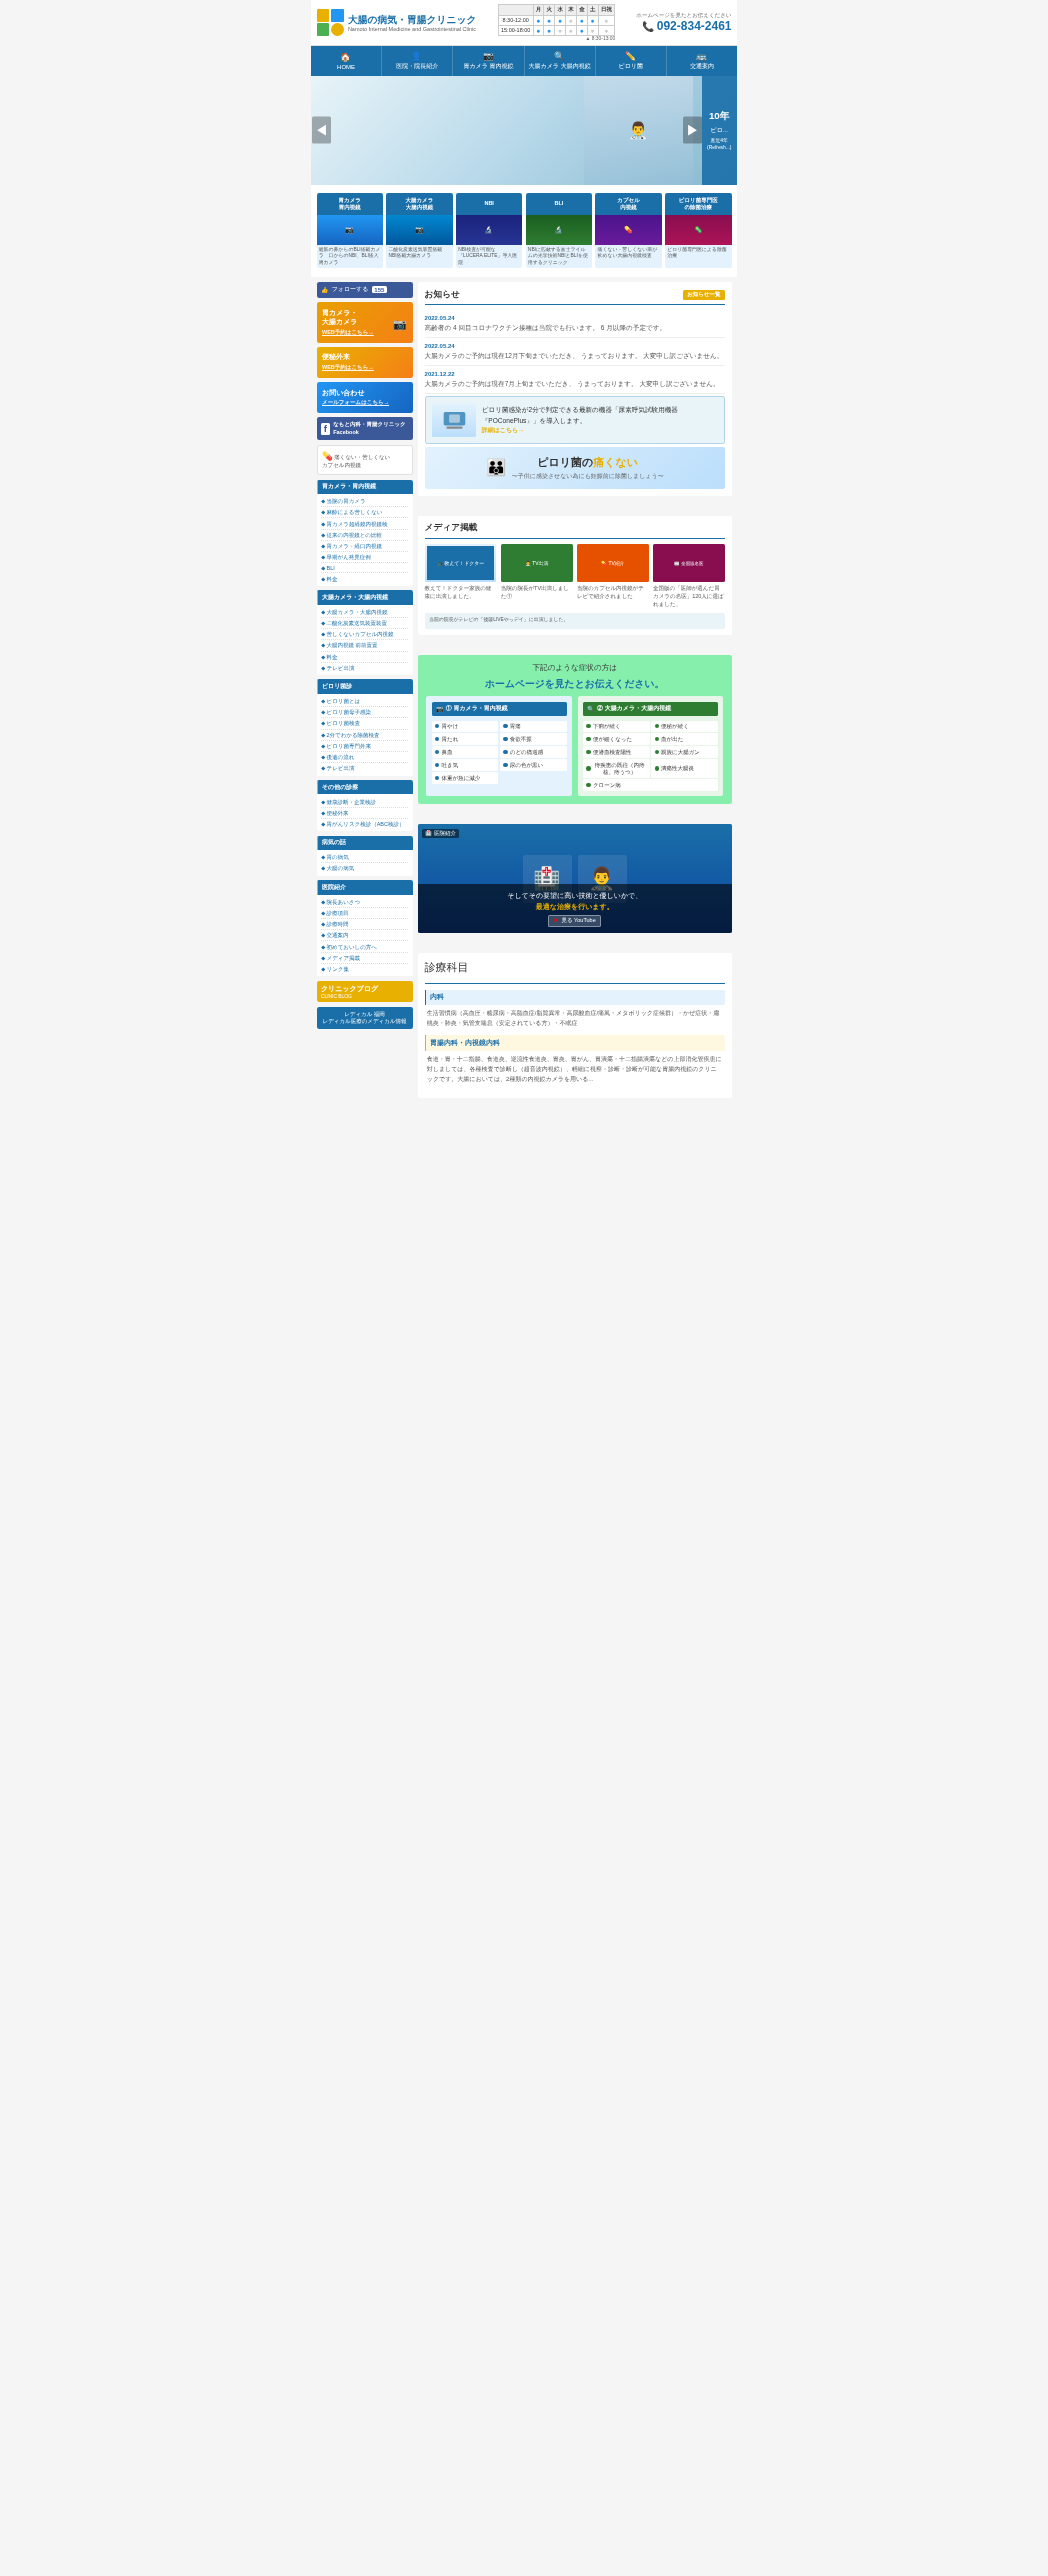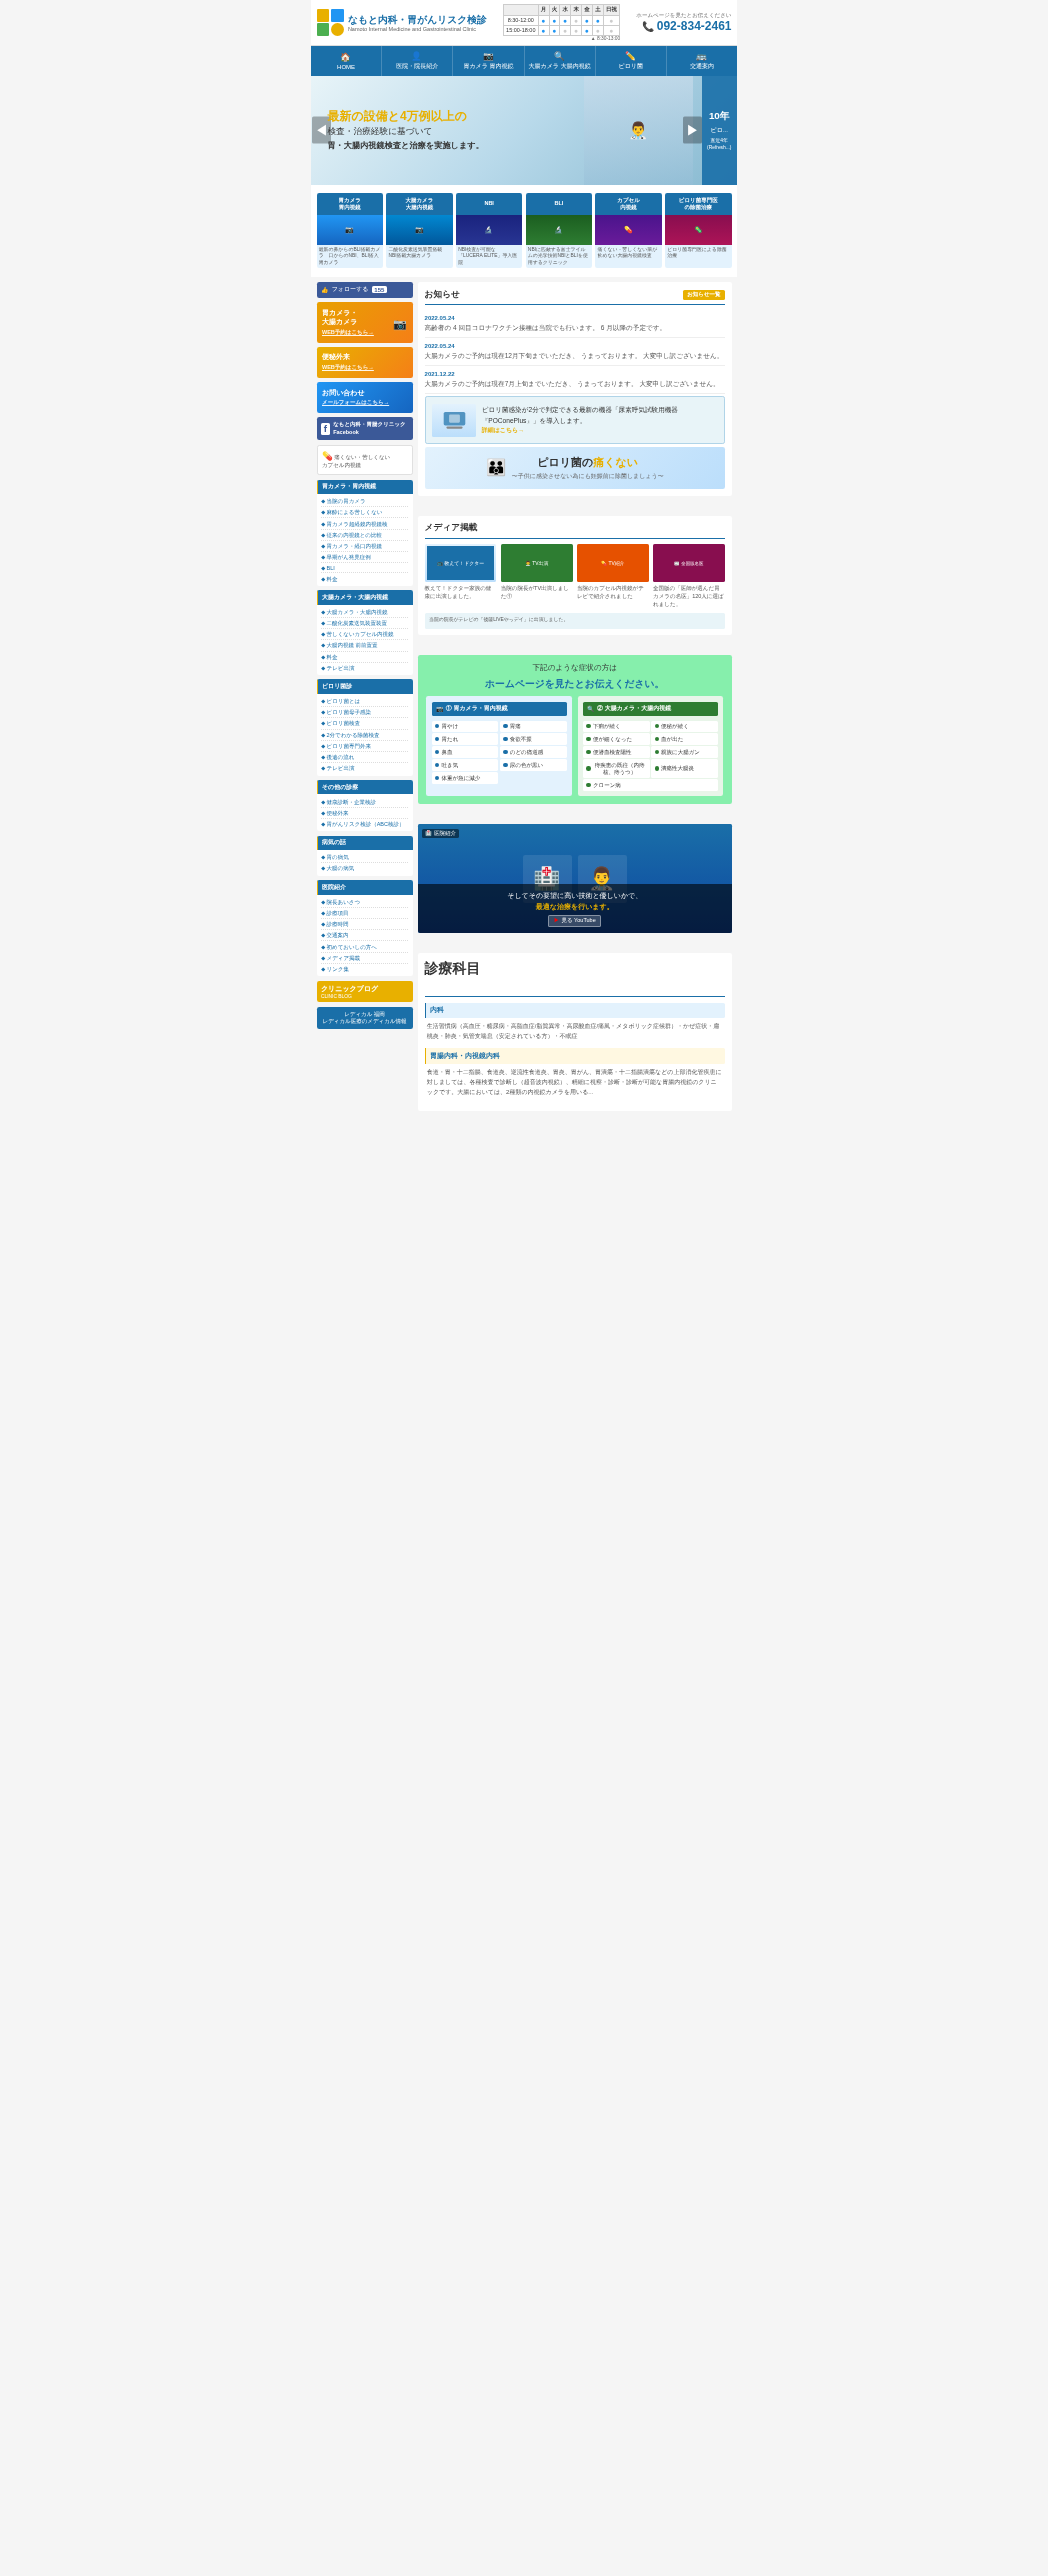--- a/index.html
+++ b/index.html
@@ -127,41 +127,41 @@
     
     .video-box { background: #1a6fa8; border-radius: 2.2px; overflow: hidden; position: relative; height: 109px; display: flex; align-items: flex-end; }
     .video-bg { position: absolute; top: 0; left: 0; right: 0; bottom: 0; background: linear-gradient(180deg, #1a6fa8 0%, #0d47a1 100%); display: flex; align-items: center; justify-content: center; }
     .video-label { position: absolute; top: 4.4px; left: 4.4px; background: rgba(0,0,0,0.5); color: #fff; font-size: 5.5px; padding: 1.1px 3.3px; border-radius: 1.6px; }
     .video-caption { position: absolute; bottom: 0; left: 0; right: 0; background: rgba(0,0,0,0.6); color: #fff; padding: 6.6px; text-align: center; }
     .video-caption p { font-size: 7px; line-height: 1.6; }
     .video-caption strong { color: #e8b000; }
     .youtube-btn { display: inline-flex; align-items: center; gap: 2.2px; background: rgba(255,255,255,0.2); color: #fff; border: 0.5px solid rgba(255,255,255,0.4); border-radius: 1.6px; padding: 1.6px 4.4px; font-size: 5.5px; margin-top: 2.2px; }
     
     .departments-box { background: #fff; border-radius: 2.2px; padding: 6.6px; }
-    .departments-title { font-size: 14px; font-weight: bold; color: #333; border-bottom: 1.1px solid #1a6fa8; padding-bottom: 18px; margin-bottom: 5.5px; }
+    .departments-title { font-size: 11px; font-weight: normal; color: #333; border-bottom: 1.1px solid #1a6fa8; padding-bottom: 8px; margin-bottom: 5.5px; }
     .dept-section { margin-bottom: 6.6px; }
     .dept-name { font-size: 7px; font-weight: bold; color: #1a6fa8; border-left: 1.6px solid #1a6fa8; padding-left: 4.4px; margin-bottom: 3.3px; background: #e3f2fd; padding: 2.7px 4.4px; border-radius: 0 1.6px 1.6px 0; }
     .dept-gastro { border-left-color: #e8b000; background: #fff8e1; }
     .dept-text { font-size: 6px; color: #555; line-height: 1.7; padding: 0 2.2px; }
     
     a { color: #1a6fa8; text-decoration: none; }
   </style>
 </head>
 <body>
 
 <div class="header">
   <div class="logo-area">
     <div class="logo-icon">
       <div class="sq1"></div>
       <div class="sq2"></div>
       <div class="sq3"></div>
       <div class="sq4"></div>
     </div>
     <div class="logo-text">
-      <h1>なもと内科・胃がんリスク検診</h1>
+      <h1>大腸の病気・胃腸クリニック</h1>
       <p>Namoto Internal Medicine and Gastrointestinal Clinic</p>
     </div>
   </div>
   <div>
     <table class="hours-table">
       <thead>
         <tr>
           <th></th>
           <th>月</th>
             <th>火</th>
@@ -227,25 +227,20 @@
     <span class="nav-icon">✏️</span>
     <span>ピロリ菌</span>
   </a>
   <a href="#">
     <span class="nav-icon">🚌</span>
     <span>交通案内</span>
   </a>
 </nav>
 
 <div class="hero">
-  <div class="hero-text">
-    <div class="highlight">最新の設備と4万例以上の</div>
-    <div class="main">検査・治療経験に基づいて</div>
-    <div class="main" style="font-size:8.2px;font-weight:bold;">胃・大腸内視鏡検査と治療を実施します。</div>
-  </div>
   <div style="position:absolute;right:44px;top:0;bottom:0;width:109px;background:linear-gradient(180deg,rgba(200,220,235,0.7),rgba(150,190,215,0.5));display:flex;align-items:center;justify-content:center;font-size:16.4px;">
     👨‍⚕️
   </div>
   <div class="hero-badge">
     <span style="font-size:9.8px;font-weight:bold;">10年</span>
     <span>ピロ...</span>
     <span style="font-size:4.9px;">直近4年</span>
     <span style="font-size:4.9px;">(Refresh...)</span>
   </div>
   <button style="position:absolute;left:1.1px;top:50%;transform:translateY(-50%);background:rgba(0,0,0,0.3);border:none;color:#fff;padding:4.4px 2.7px;cursor:pointer;border-radius:1.6px;">◀</button>

